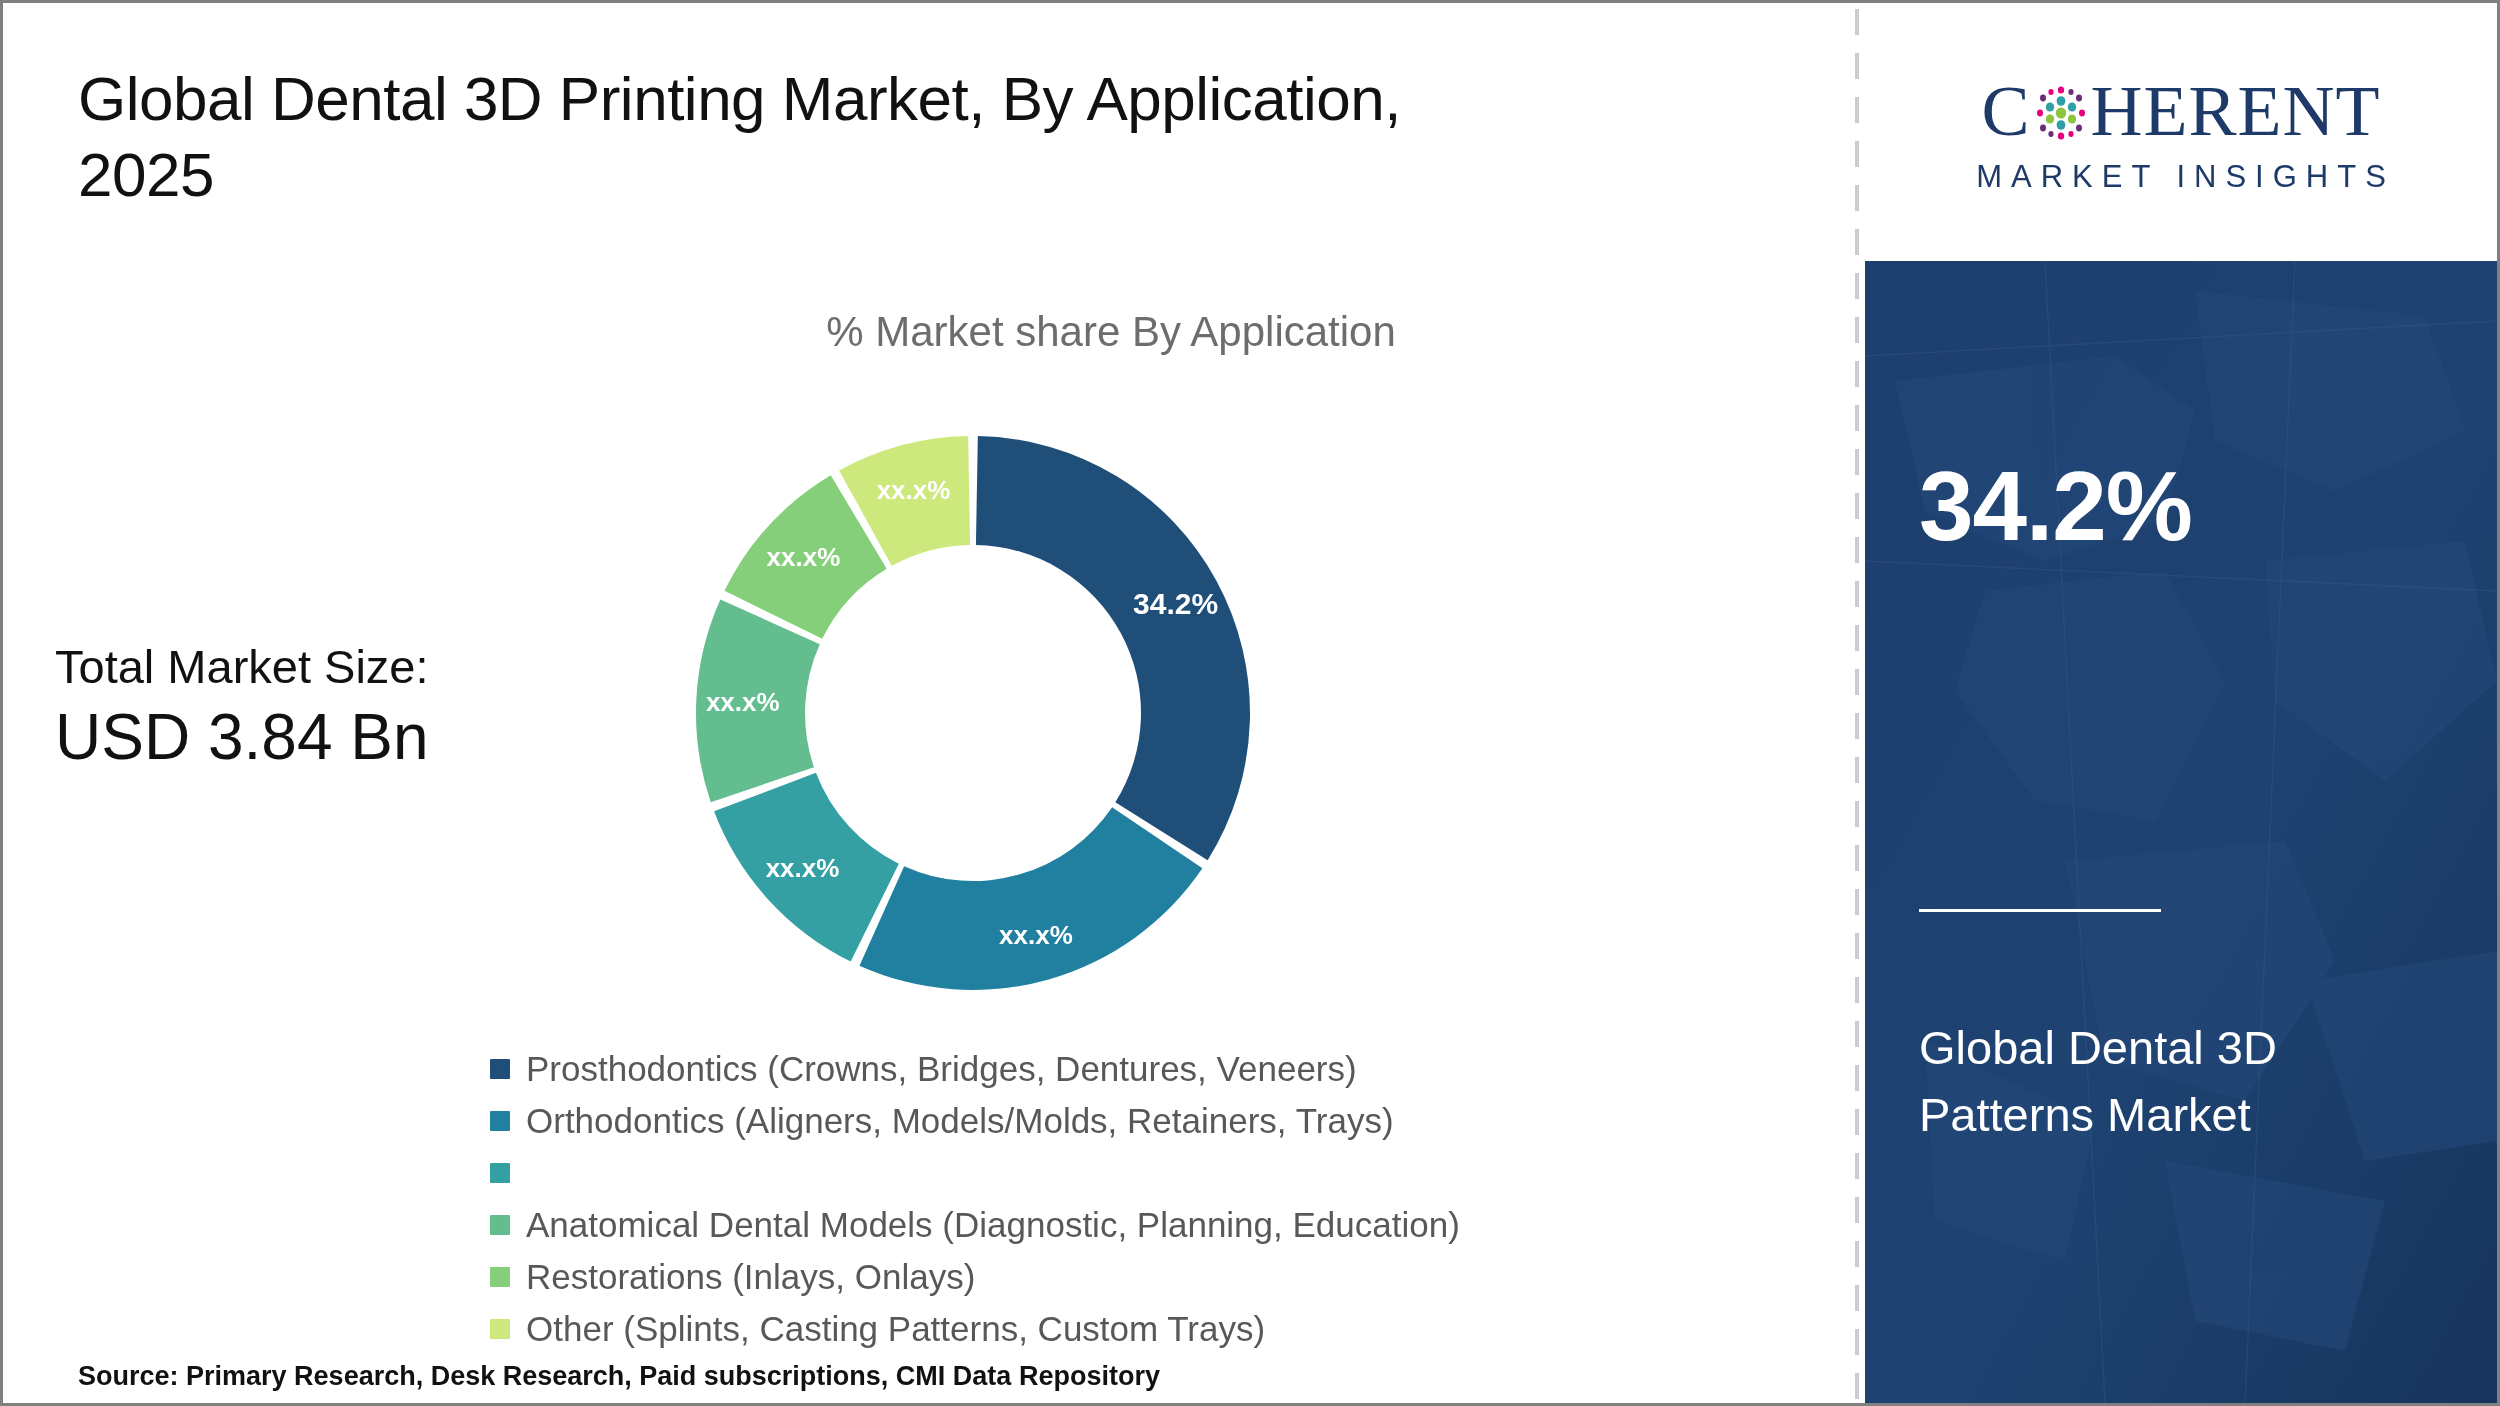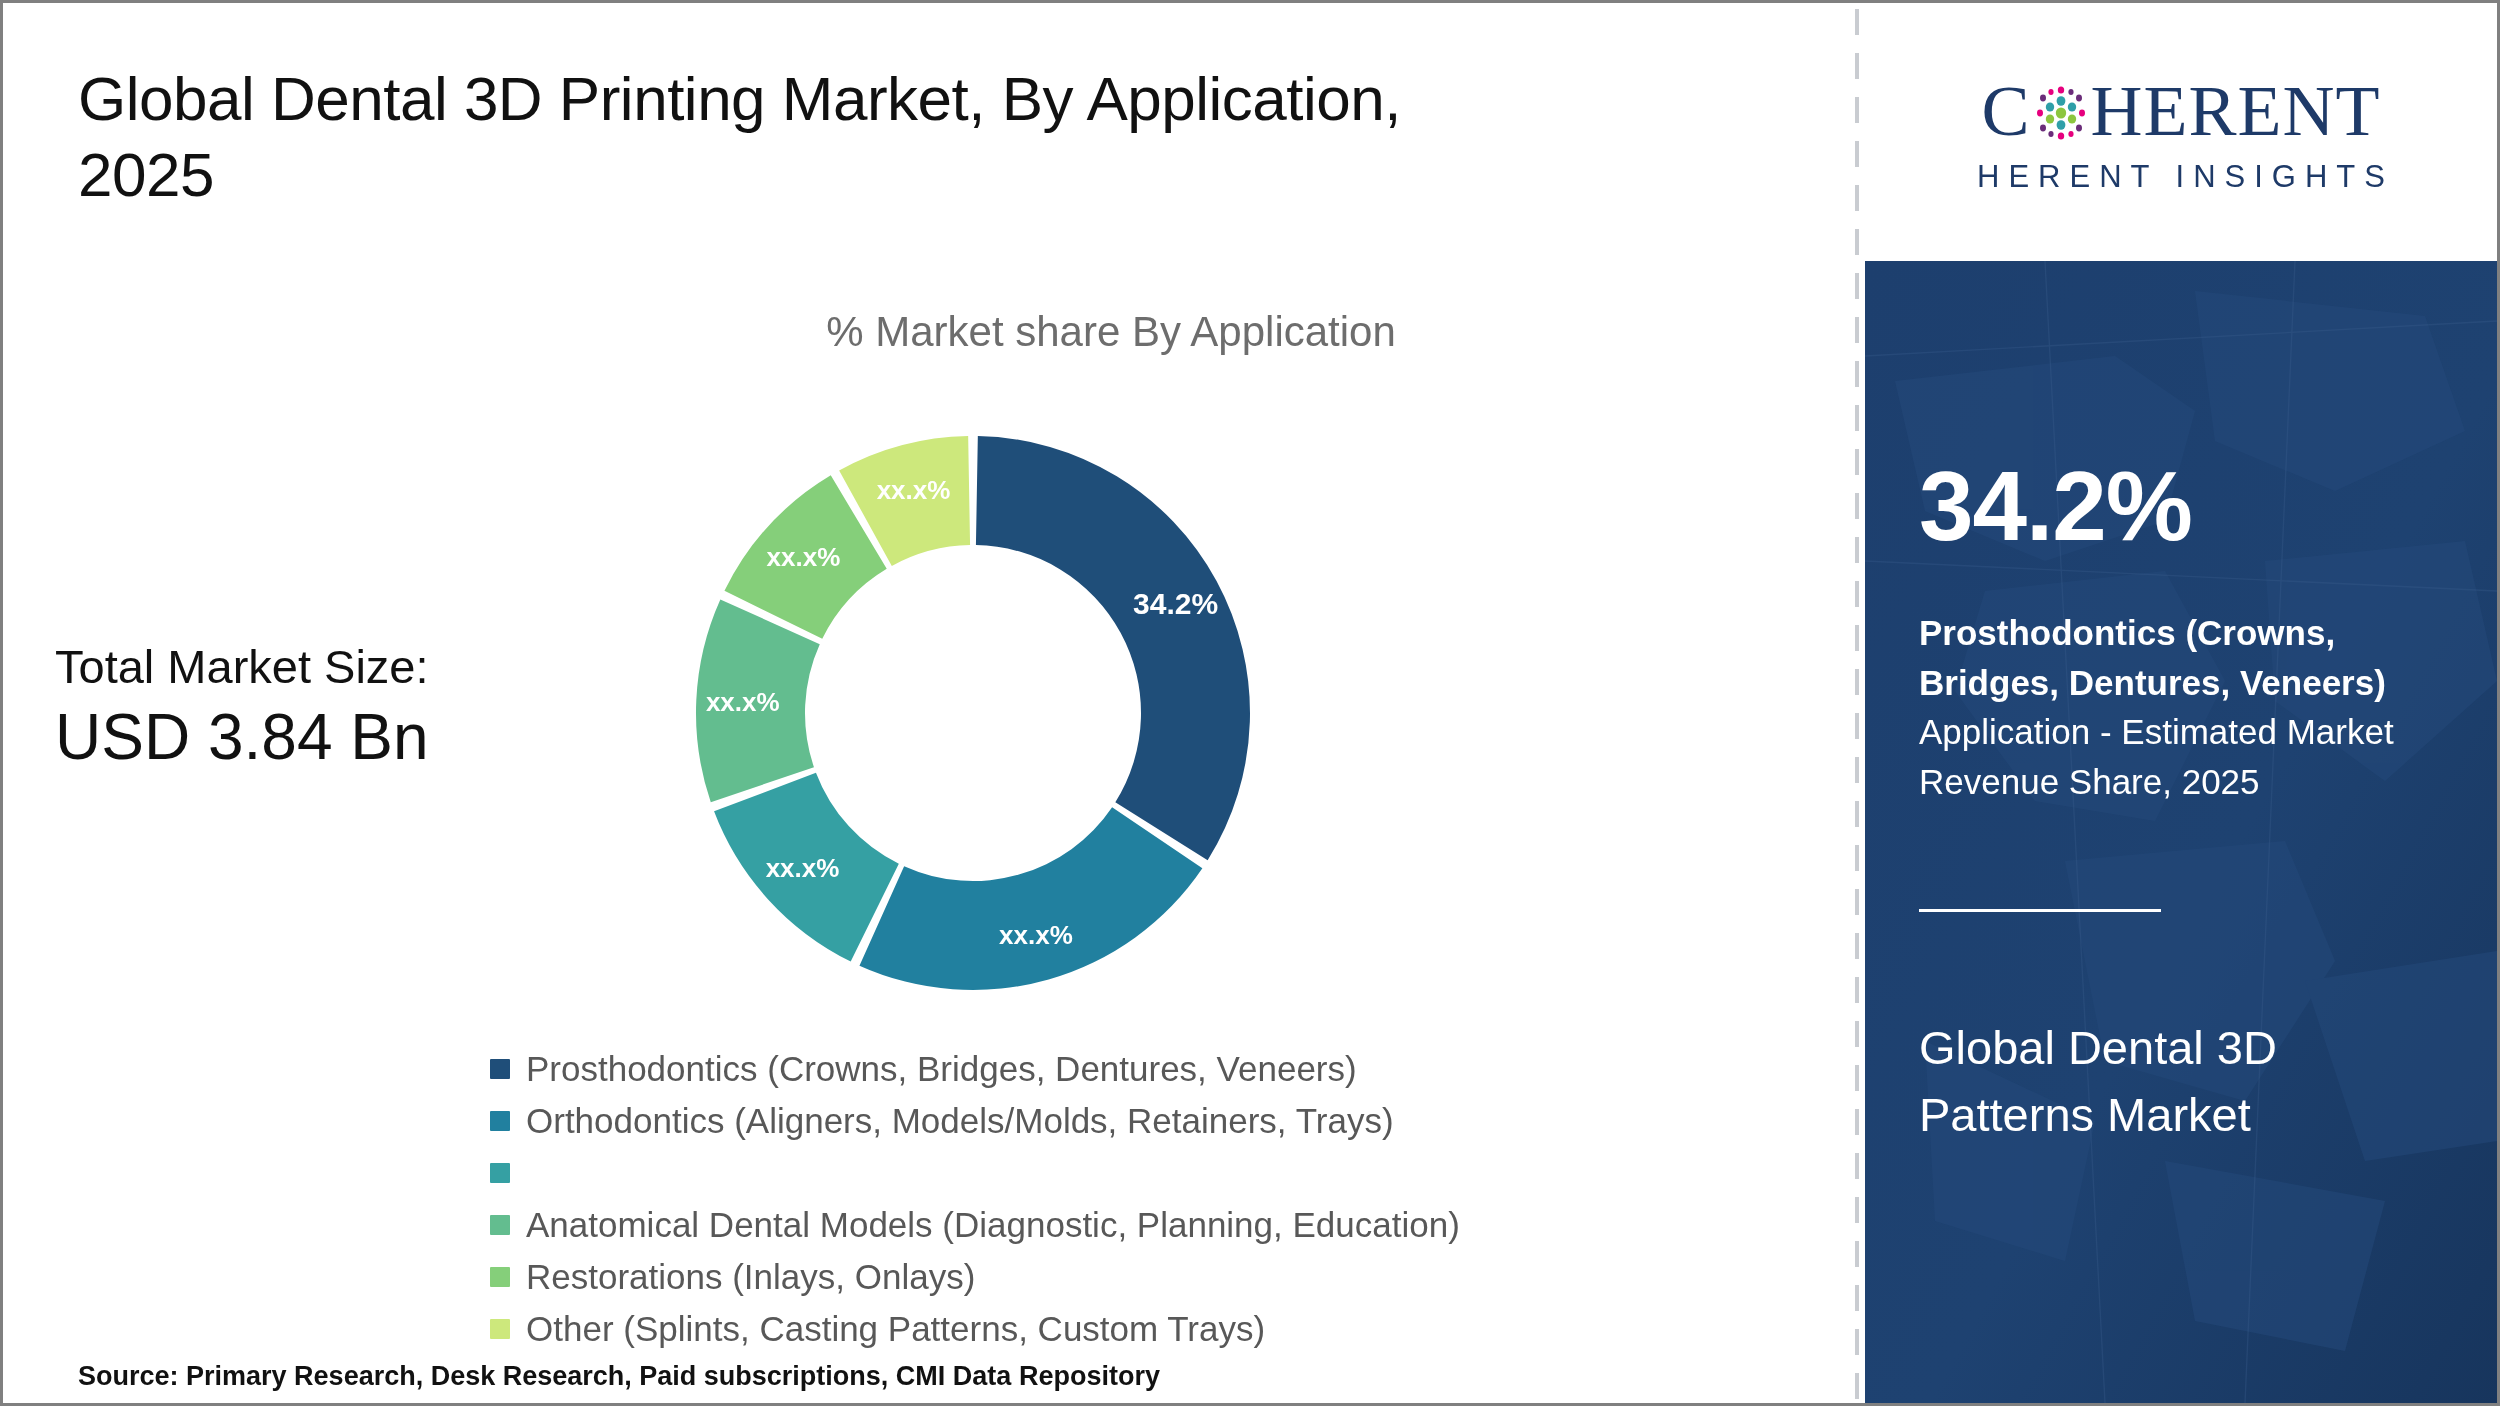--- a/index.html
+++ b/index.html
@@ -269,21 +269,21 @@
               <ellipse cx="49" cy="31" rx="3" ry="3.4" fill="#e6007e"></ellipse>
               <ellipse cx="18" cy="10" rx="2.6" ry="3" fill="#e6007e"></ellipse>
               <ellipse cx="38" cy="10" rx="2.6" ry="3" fill="#6b2d7a"></ellipse>
               <ellipse cx="18" cy="52" rx="2.6" ry="3" fill="#6b2d7a"></ellipse>
               <ellipse cx="38" cy="52" rx="2.6" ry="3" fill="#e6007e"></ellipse>
             </g>
           </svg>
         </span>
         <span class="logo-word">HERENT</span>
       </div>
-      <div id="logo-sub">HERENT INSIGHTS</div>
+      <div id="logo-sub">MARKET INSIGHTS</div>
     </div>
 
     <div id="stat-panel">
       <svg id="stat-panel-bg" viewBox="0 0 632 1142" preserveAspectRatio="none">
         <defs>
           <linearGradient id="navyGrad" x1="0" y1="0" x2="1" y2="1">
             <stop offset="0%" stop-color="#1d3f6e"></stop>
             <stop offset="55%" stop-color="#1e4271"></stop>
             <stop offset="100%" stop-color="#17355d"></stop>
           </linearGradient>
@@ -302,21 +302,18 @@
         <g stroke="#3a5d8c" stroke-width="1.3" opacity="0.35" fill="none">
           <line x1="0" y1="95" x2="632" y2="60"></line>
           <line x1="0" y1="300" x2="632" y2="330"></line>
           <line x1="430" y1="0" x2="380" y2="1142"></line>
           <line x1="180" y1="0" x2="240" y2="1142"></line>
         </g>
       </svg>
 
       <div id="stat-content">
         <div id="stat-value">34.2%</div>
-        <div id="stat-desc">
-          <span class="bold">Prosthodontics (Crowns, Bridges, Dentures, Veneers)</span><span> Application - Estimated Market Revenue Share, 2025</span>
-        </div>
         <div id="stat-rule"></div>
         <div id="stat-market-name">Global Dental 3D Patterns Market</div>
       </div>
     </div>
   </div>
 </div>
 
 </body></html>

